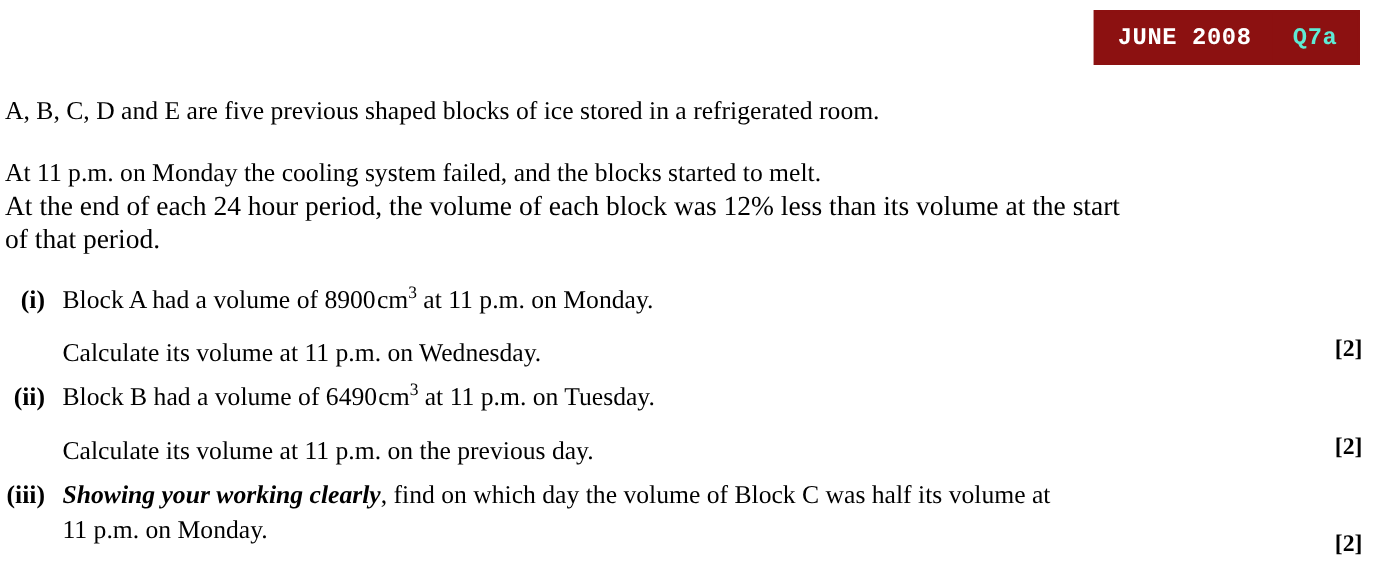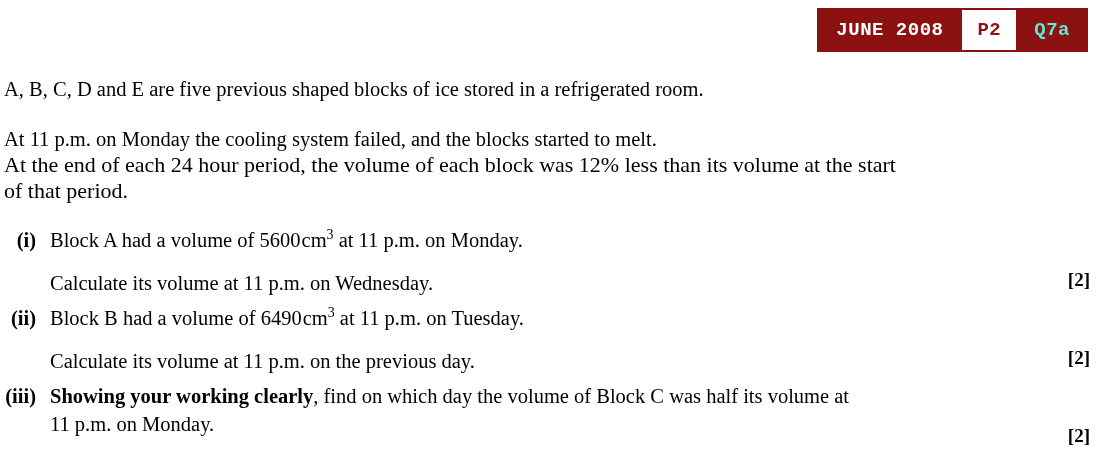--- a/index.html
+++ b/index.html
@@ -115,53 +115,52 @@
     margin-top: 15px;
   }
   .marks {
     position: absolute;
     right: 6px;
     font-weight: bold;
     font-size: 19px;
     font-family: "Liberation Serif", serif;
   }
   .marks.row2 { top: 43px; }
-  .bold { font-weight: bold; }
+  .bold { font-weight: bold; font-style: italic; }
   sup {
     font-size: 0.68em;
     vertical-align: super;
     line-height: 0;
   }
   .thin { padding-left: 1px; text-align: right; }
 </style>
 </head>
 <body>
 
 <div class="badge-wrap">
   <div class="badge-cell badge-session">JUNE 2008</div>
-  <div class="badge-cell badge-paper">P2</div>
   <div class="badge-cell badge-qno">Q7a</div>
 </div>
 
 <div class="content">
 
   <p class="para intro">A, B, C, D and E are five previous shaped blocks of ice stored in a refrigerated room.</p>
 
   <div class="block-lines">
     <div class="line">At 11 p.m. on Monday the cooling system failed, and the blocks started to melt.</div>
     <div class="wrapline">At the end of each 24 hour period, the volume of each block was 12% less than its volume at the start</div>
     <div class="wrapline">of that period.</div>
   </div>
 
   <div class="parts">
 
     <div class="part">
       <div class="part-label">(i)</div>
       <div class="part-body">
-        <span class="q-line"><span>Block A had a volume of 5600</span><span class="thin">cm</span><sup>3</sup><span> at 11 p.m. on Monday.</span></span>
+        <span class="q-line"><span>Block A had a volume of 8900</span><span class="thin">cm</span><sup>3</sup><span> at 11 p.m. on Monday.</span></span>
         <span class="q-line second">Calculate its volume at 11 p.m. on Wednesday.</span>
       </div>
       <div class="marks row2">[2]</div>
     </div>
 
     <div class="part">
       <div class="part-label">(ii)</div>
       <div class="part-body">
         <span class="q-line"><span>Block B had a volume of 6490</span><span class="thin">cm</span><sup>3</sup><span> at 11 p.m. on Tuesday.</span></span>
         <span class="q-line second">Calculate its volume at 11 p.m. on the previous day.</span>

